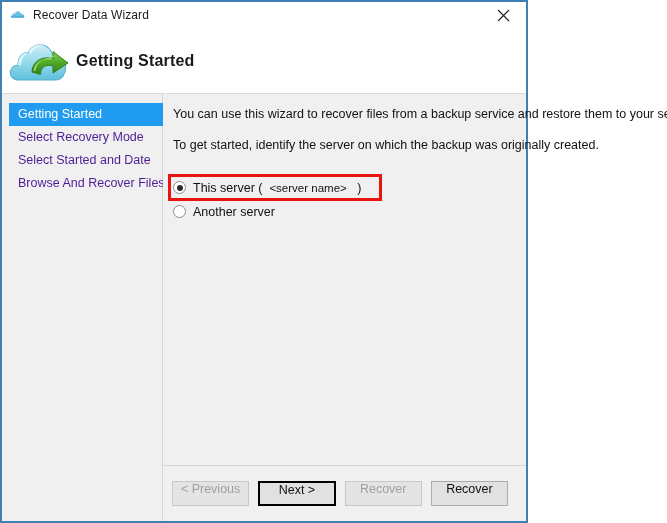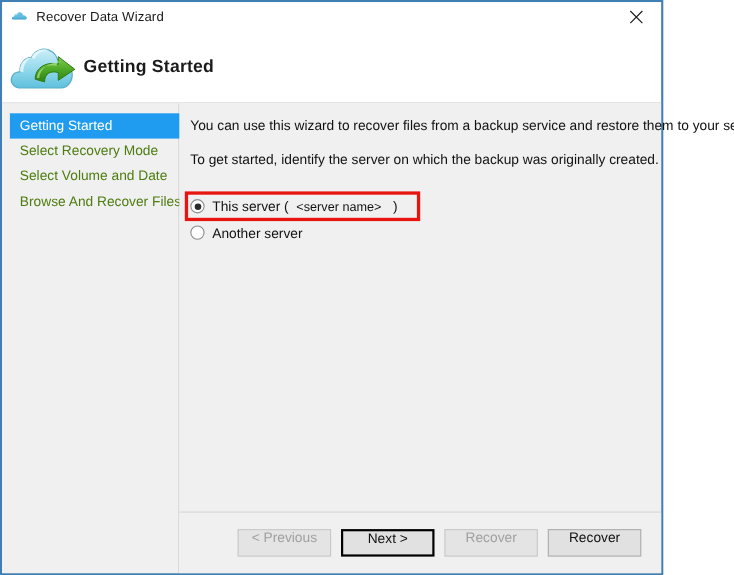--- a/index.html
+++ b/index.html
@@ -12,21 +12,21 @@
     height: 523px;
     overflow: hidden;
     font-family: "Liberation Sans", sans-serif;
     -webkit-font-smoothing: antialiased;
   }
 
   
   .window {
     position: absolute;
     left: 0; top: 0;
-    width: 603px;
+    width: 528px;
     height: 523px;
     box-sizing: border-box;
     border: 2px solid #3f7fb4;
     background: #ffffff;
     display: flex;
     flex-direction: column;
   }
 
   
   .titlebar {
@@ -110,21 +110,21 @@
     border-right: 1px solid #d6d6d6;
     box-sizing: border-box;
     padding-top: 9px;
   }
   .nav-item {
     height: 23px;
     line-height: 23px;
     margin: 0 0 0 7px;
     padding-left: 9px;
     font-size: 12.5px;
-    color: #4d7c0f;
+    color: #4c1d95;
     white-space: nowrap;
     cursor: default;
     box-sizing: border-box;
   }
   .nav-item.selected {
     background: #1f9bf0;
     color: #ffffff;
     width: 155px;
   }
 
@@ -289,21 +289,21 @@
   <div class="body-area">
 
     <div class="sidebar">
       <div class="nav-item selected">
         <span>Getting Started</span>
       </div>
       <div class="nav-item">
         <span>Select Recovery Mode</span>
       </div>
       <div class="nav-item">
-        <span>Select Volume and Date</span>
+        <span>Select Started and Date</span>
       </div>
       <div class="nav-item">
         <span>Browse And Recover Files</span>
       </div>
     </div>
 
     <div class="content">
       <div class="content-inner">
 
         <p class="para">You can use this wizard to recover files from a backup service and restore them to your server.</p>

